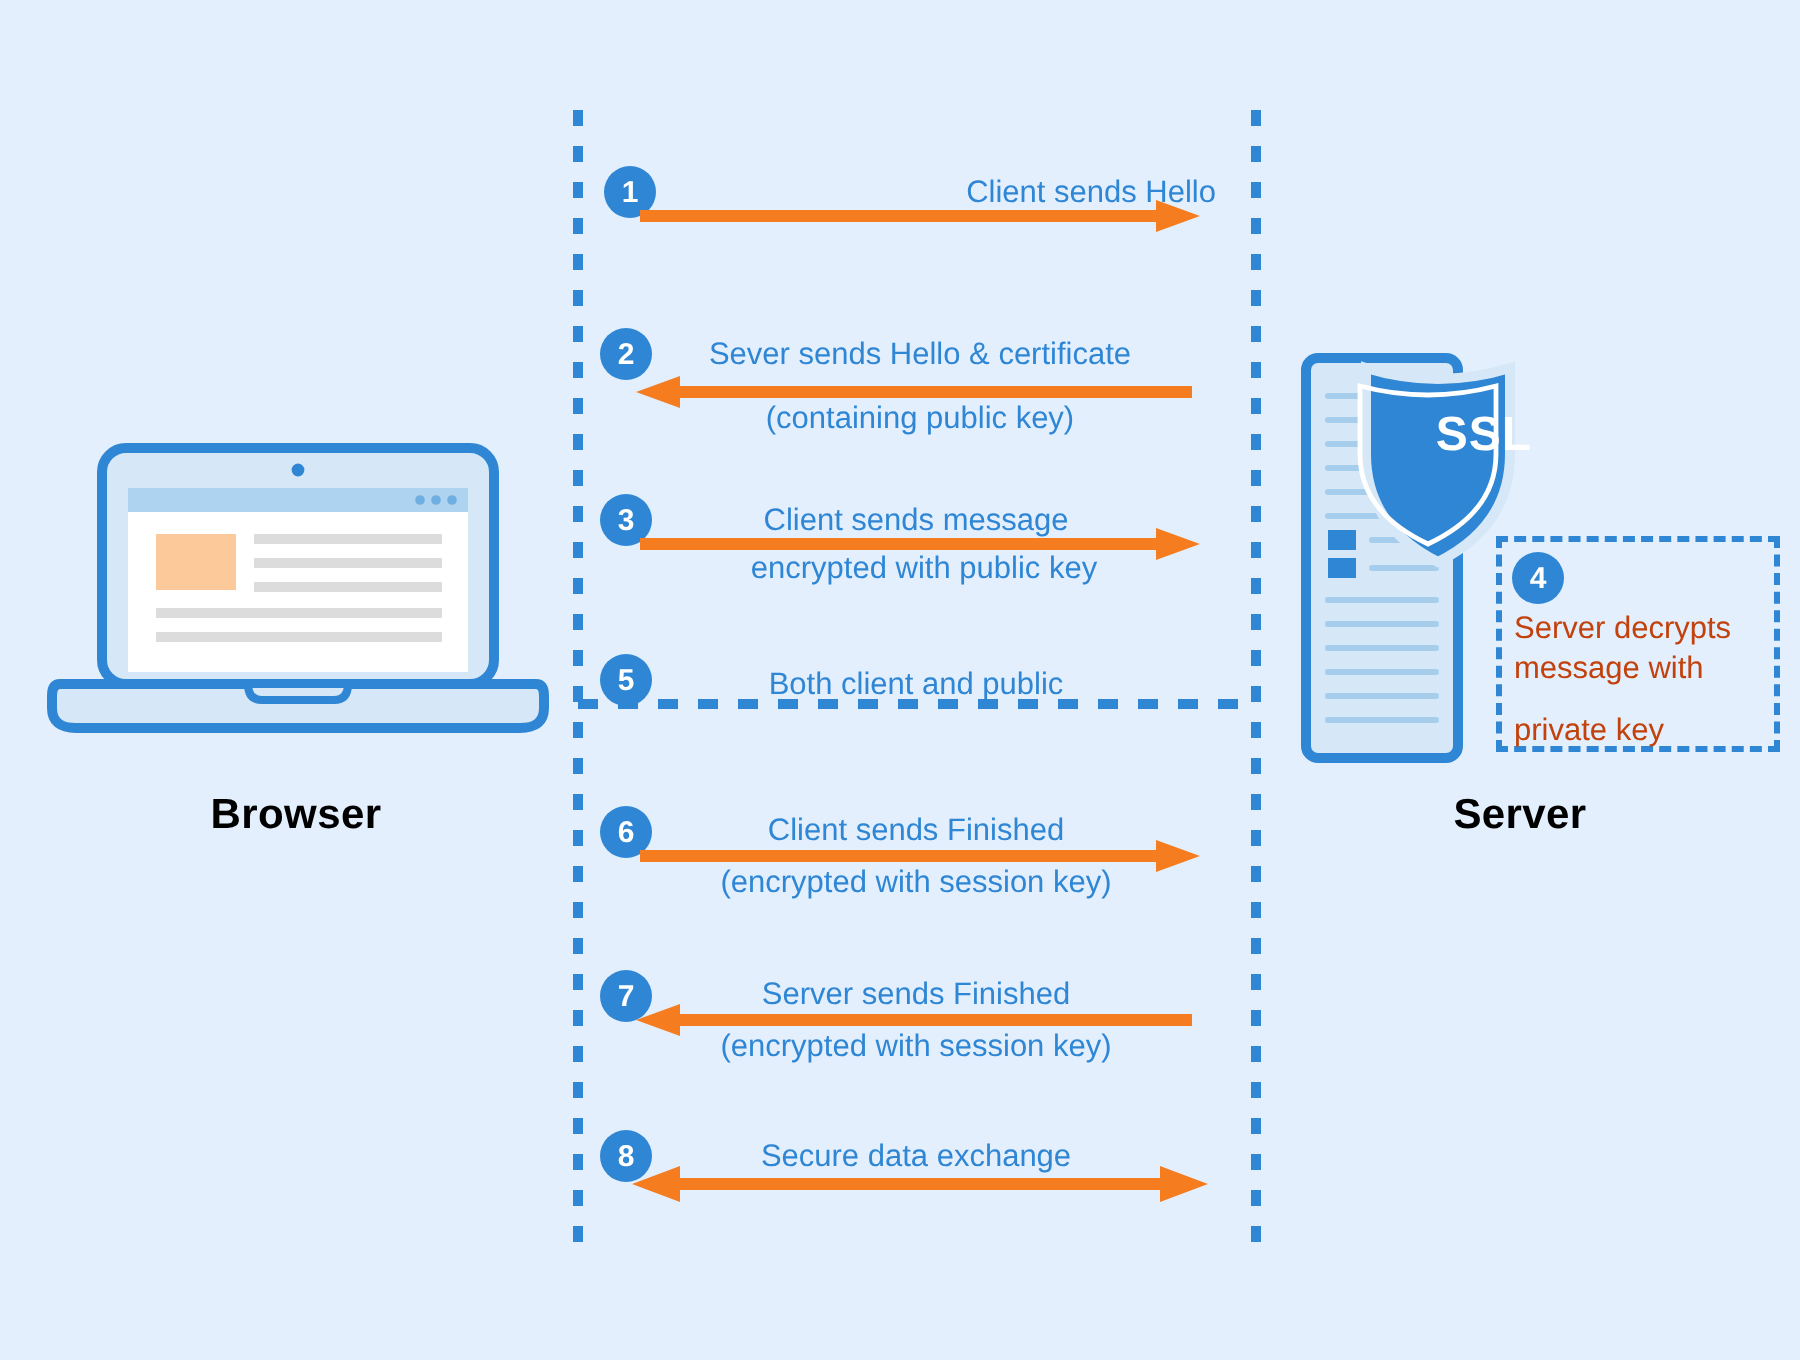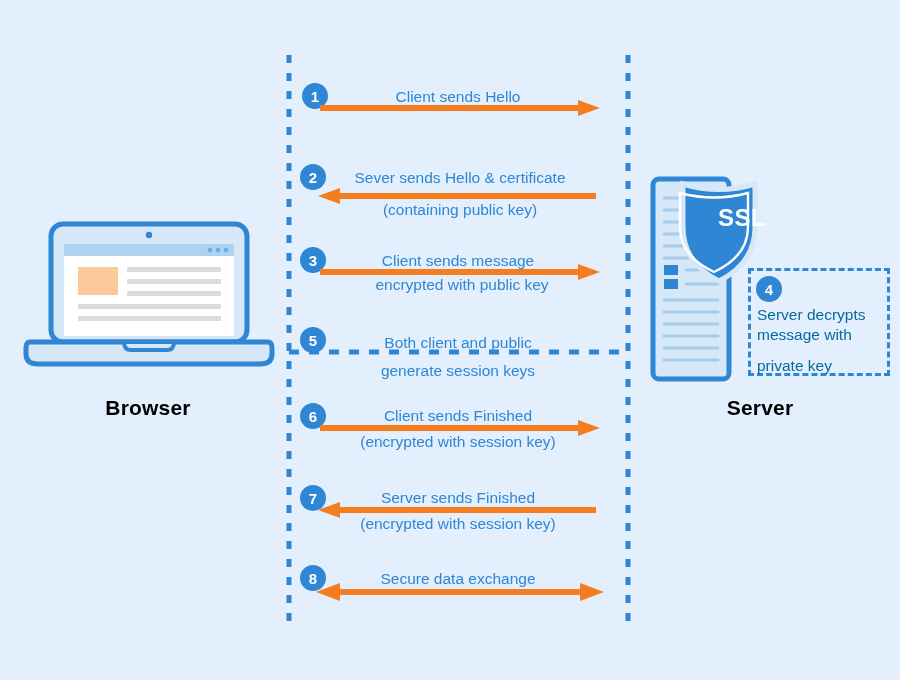--- a/index.html
+++ b/index.html
@@ -35,21 +35,21 @@
     text-align:center;width:300px;line-height:1.42;
     white-space:nowrap;
   }
 
   
   .dashed-box{
     border:3px dashed #2E86D4;
     box-sizing:border-box;
   }
   .box4-text{
-    color:#0369a1;font-size:15.5px;line-height:1.3;
+    color:#c2410c;font-size:15.5px;line-height:1.3;
     text-align:left;
   }
 
   svg{display:block;overflow:visible;}
 </style>
 </head>
 <body>
 
 <div id="stage">
 
@@ -116,21 +116,21 @@
   <div class="abs endpoint-label" style="left:640px;top:396px;">Server</div>
 
   <svg class="abs" style="left:0;top:0;" width="900" height="680">
     <line x1="289" y1="55" x2="289" y2="622" stroke="#2E86D4" stroke-width="5" stroke-dasharray="8 10" stroke-linecap="butt"></line>
     <line x1="628" y1="55" x2="628" y2="622" stroke="#2E86D4" stroke-width="5" stroke-dasharray="8 10" stroke-linecap="butt"></line>
 
     <line x1="289" y1="352" x2="628" y2="352" stroke="#2E86D4" stroke-width="5" stroke-dasharray="10 10" stroke-linecap="butt"></line>
   </svg>
 
   <div class="abs badge" style="left:302px;top:83px;">1</div>
-  <div class="abs step-text" style="left:308px;top:86px;">Client sends Hello</div>
+  <div class="abs step-text" style="left:308px;top:86px;text-align:right;">Client sends Hello</div>
   <svg class="abs" style="left:318px;top:100px;" width="284" height="16">
     <line x1="2" y1="8" x2="262" y2="8" stroke="#F57C1F" stroke-width="6"></line>
     <polygon points="260,0 282,8 260,16" fill="#F57C1F"></polygon>
   </svg>
 
   <div class="abs badge" style="left:300px;top:164px;">2</div>
   <div class="abs step-text" style="left:310px;top:167px;">Sever sends Hello &amp; certificate</div>
   <svg class="abs" style="left:318px;top:188px;" width="280" height="16">
     <line x1="20" y1="8" x2="278" y2="8" stroke="#F57C1F" stroke-width="6"></line>
     <polygon points="22,0 0,8 22,16" fill="#F57C1F"></polygon>
@@ -146,21 +146,20 @@
   <div class="abs step-text" style="left:312px;top:274px;">encrypted with public key</div>
 
   <div class="abs dashed-box" style="left:748px;top:268px;width:142px;height:108px;"></div>
   <div class="abs badge" style="left:756px;top:276px;">4</div>
   <div class="abs box4-text" style="left:757px;top:305px;width:134px;">Server decrypts</div>
   <div class="abs box4-text" style="left:757px;top:325px;width:134px;">message with</div>
   <div class="abs box4-text" style="left:757px;top:356px;width:134px;">private key</div>
 
   <div class="abs badge" style="left:300px;top:327px;">5</div>
   <div class="abs step-text" style="left:308px;top:332px;">Both client and public</div>
-  <div class="abs step-text" style="left:308px;top:360px;">generate session keys</div>
 
   <div class="abs badge" style="left:300px;top:403px;">6</div>
   <div class="abs step-text" style="left:308px;top:405px;text-align:center;">Client sends Finished</div>
   <svg class="abs" style="left:318px;top:420px;" width="284" height="16">
     <line x1="2" y1="8" x2="262" y2="8" stroke="#F57C1F" stroke-width="6"></line>
     <polygon points="260,0 282,8 260,16" fill="#F57C1F"></polygon>
   </svg>
   <div class="abs step-text" style="left:308px;top:431px;">(encrypted with session key)</div>
 
   <div class="abs badge" style="left:300px;top:485px;">7</div>

